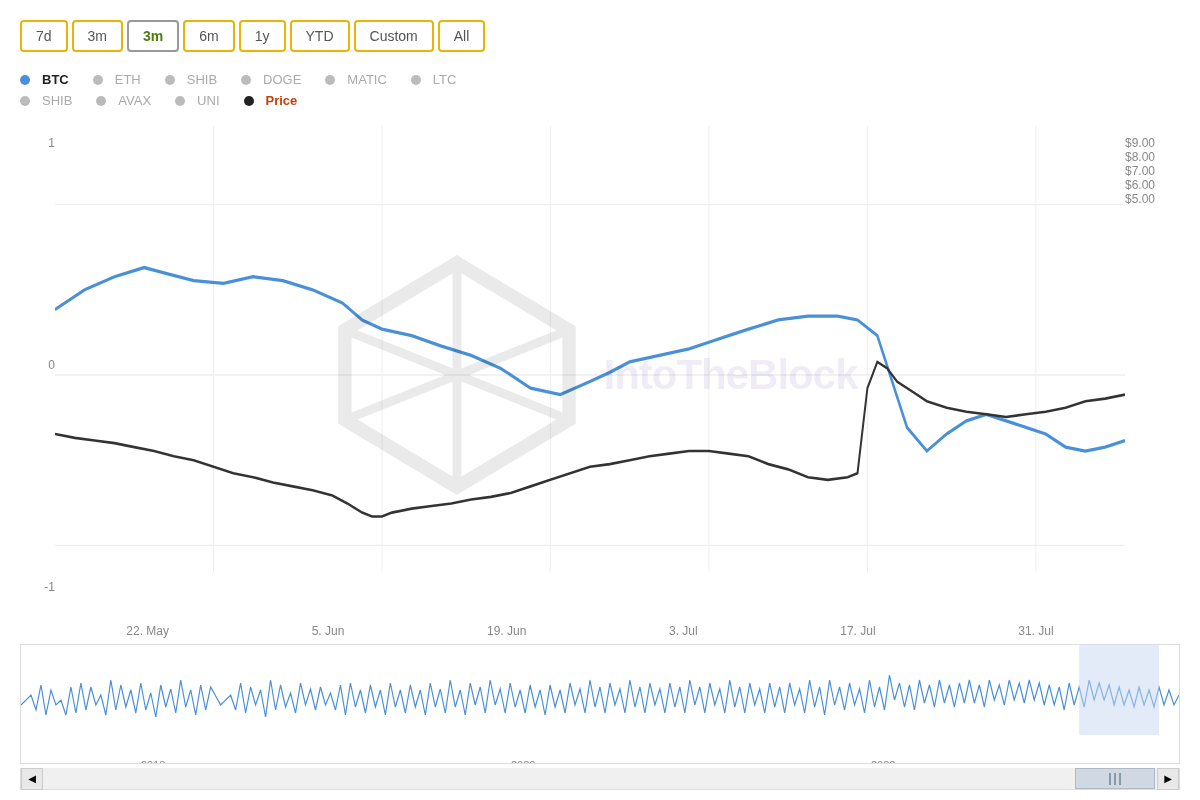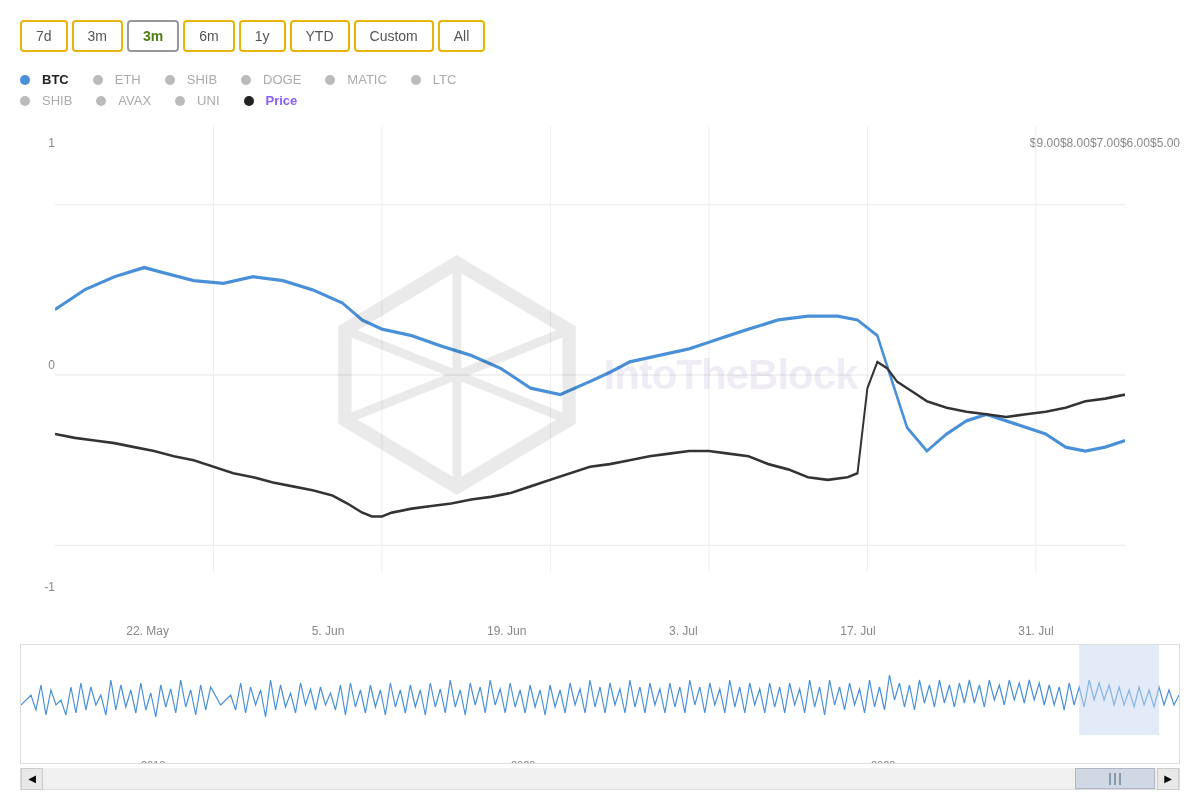--- a/index.html
+++ b/index.html
@@ -130,22 +130,22 @@
     .watermark-text {
       font-size: 42px;
       font-weight: 700;
       color: #4c1d95;
       letter-spacing: -1px;
     }
 
     .y-axis-right {
       width: 55px;
       display: flex;
-      flex-direction: row;
-      justify-content: flex-end;
+      flex-direction: column;
+      justify-content: flex-start;
       padding: 10px 0 30px 0;
       flex-shrink: 0;
     }
 
     .y-axis-right .y-axis-label {
       text-align: left;
     }
 
     
     .x-axis {
@@ -293,21 +293,21 @@
       <div class="legend-item">
         <div class="legend-dot" style="background:#bbb;"></div>
         <span>AVAX</span>
       </div>
       <div class="legend-item">
         <div class="legend-dot" style="background:#bbb;"></div>
         <span>UNI</span>
       </div>
       <div class="legend-item active">
         <div class="legend-dot" style="background:#222;"></div>
-        <span style="font-weight:700; color:#8b5cf6;">Price</span>
+        <span style="font-weight:700; color:#c2410c;">Price</span>
       </div>
     </div>
   </div>
 
   <div class="chart-area">
 
     <div class="y-axis-left">
       <div class="y-axis-label">1</div>
       <div class="y-axis-label">0</div>
       <div class="y-axis-label">-1</div>

